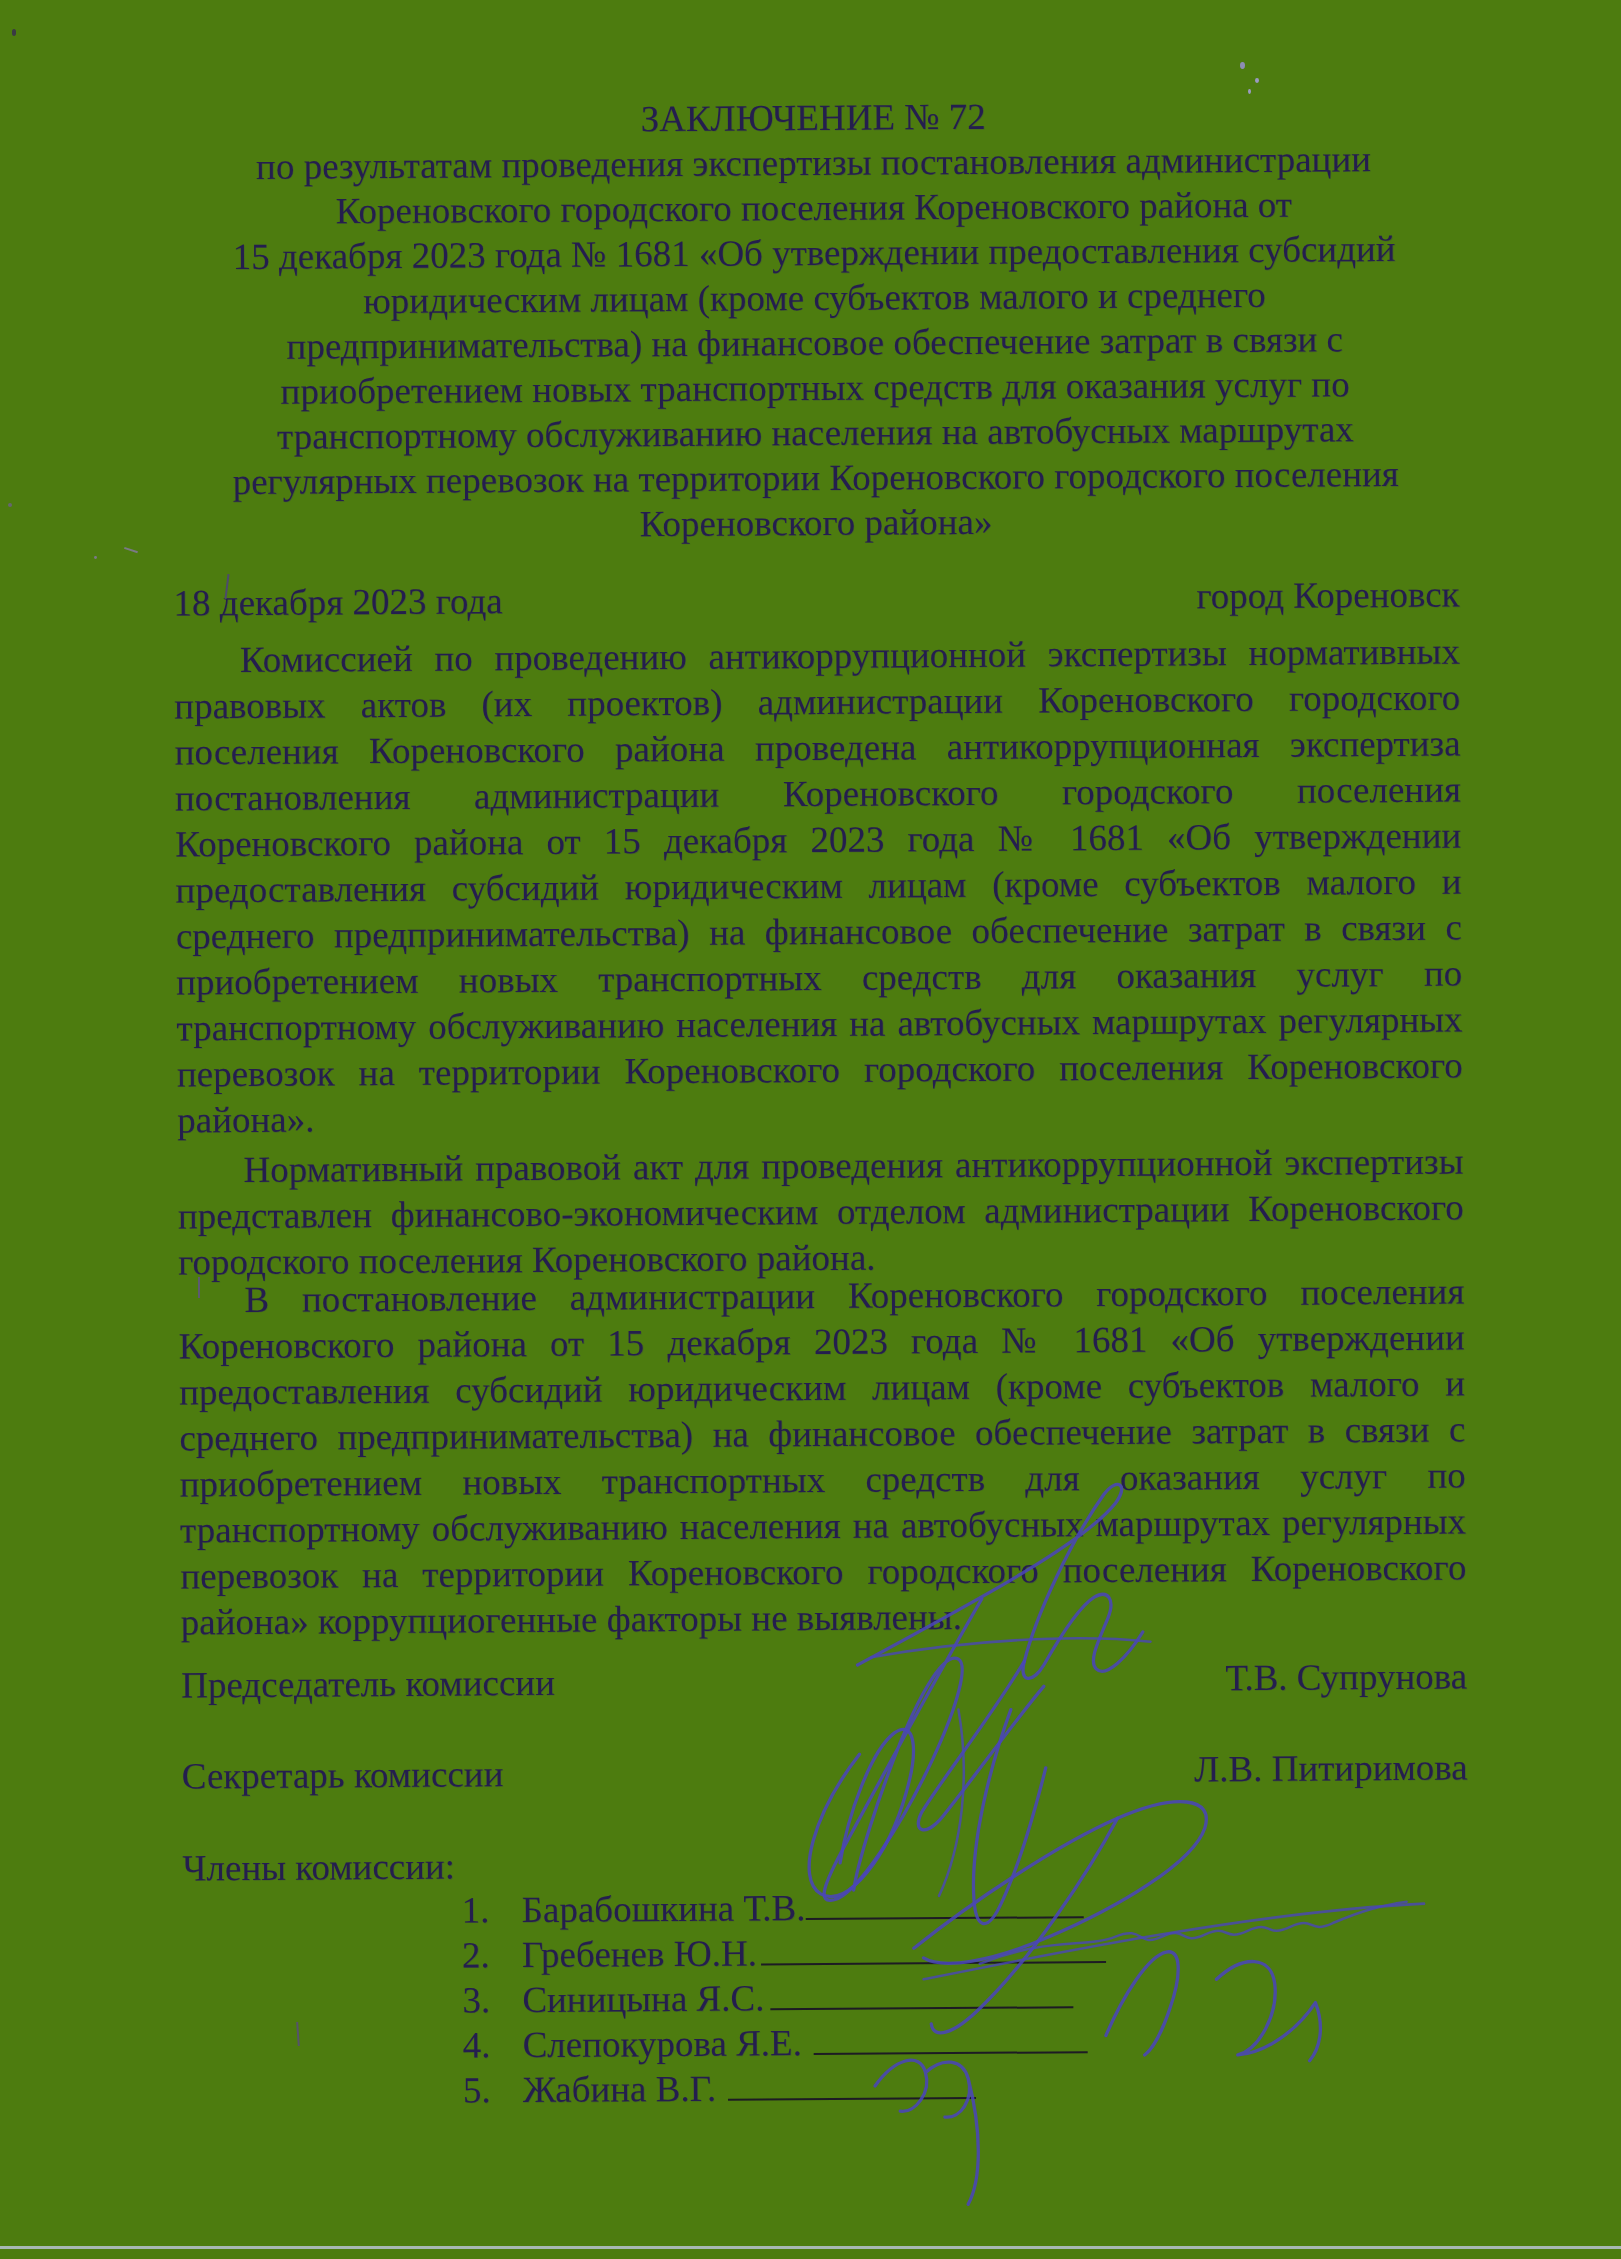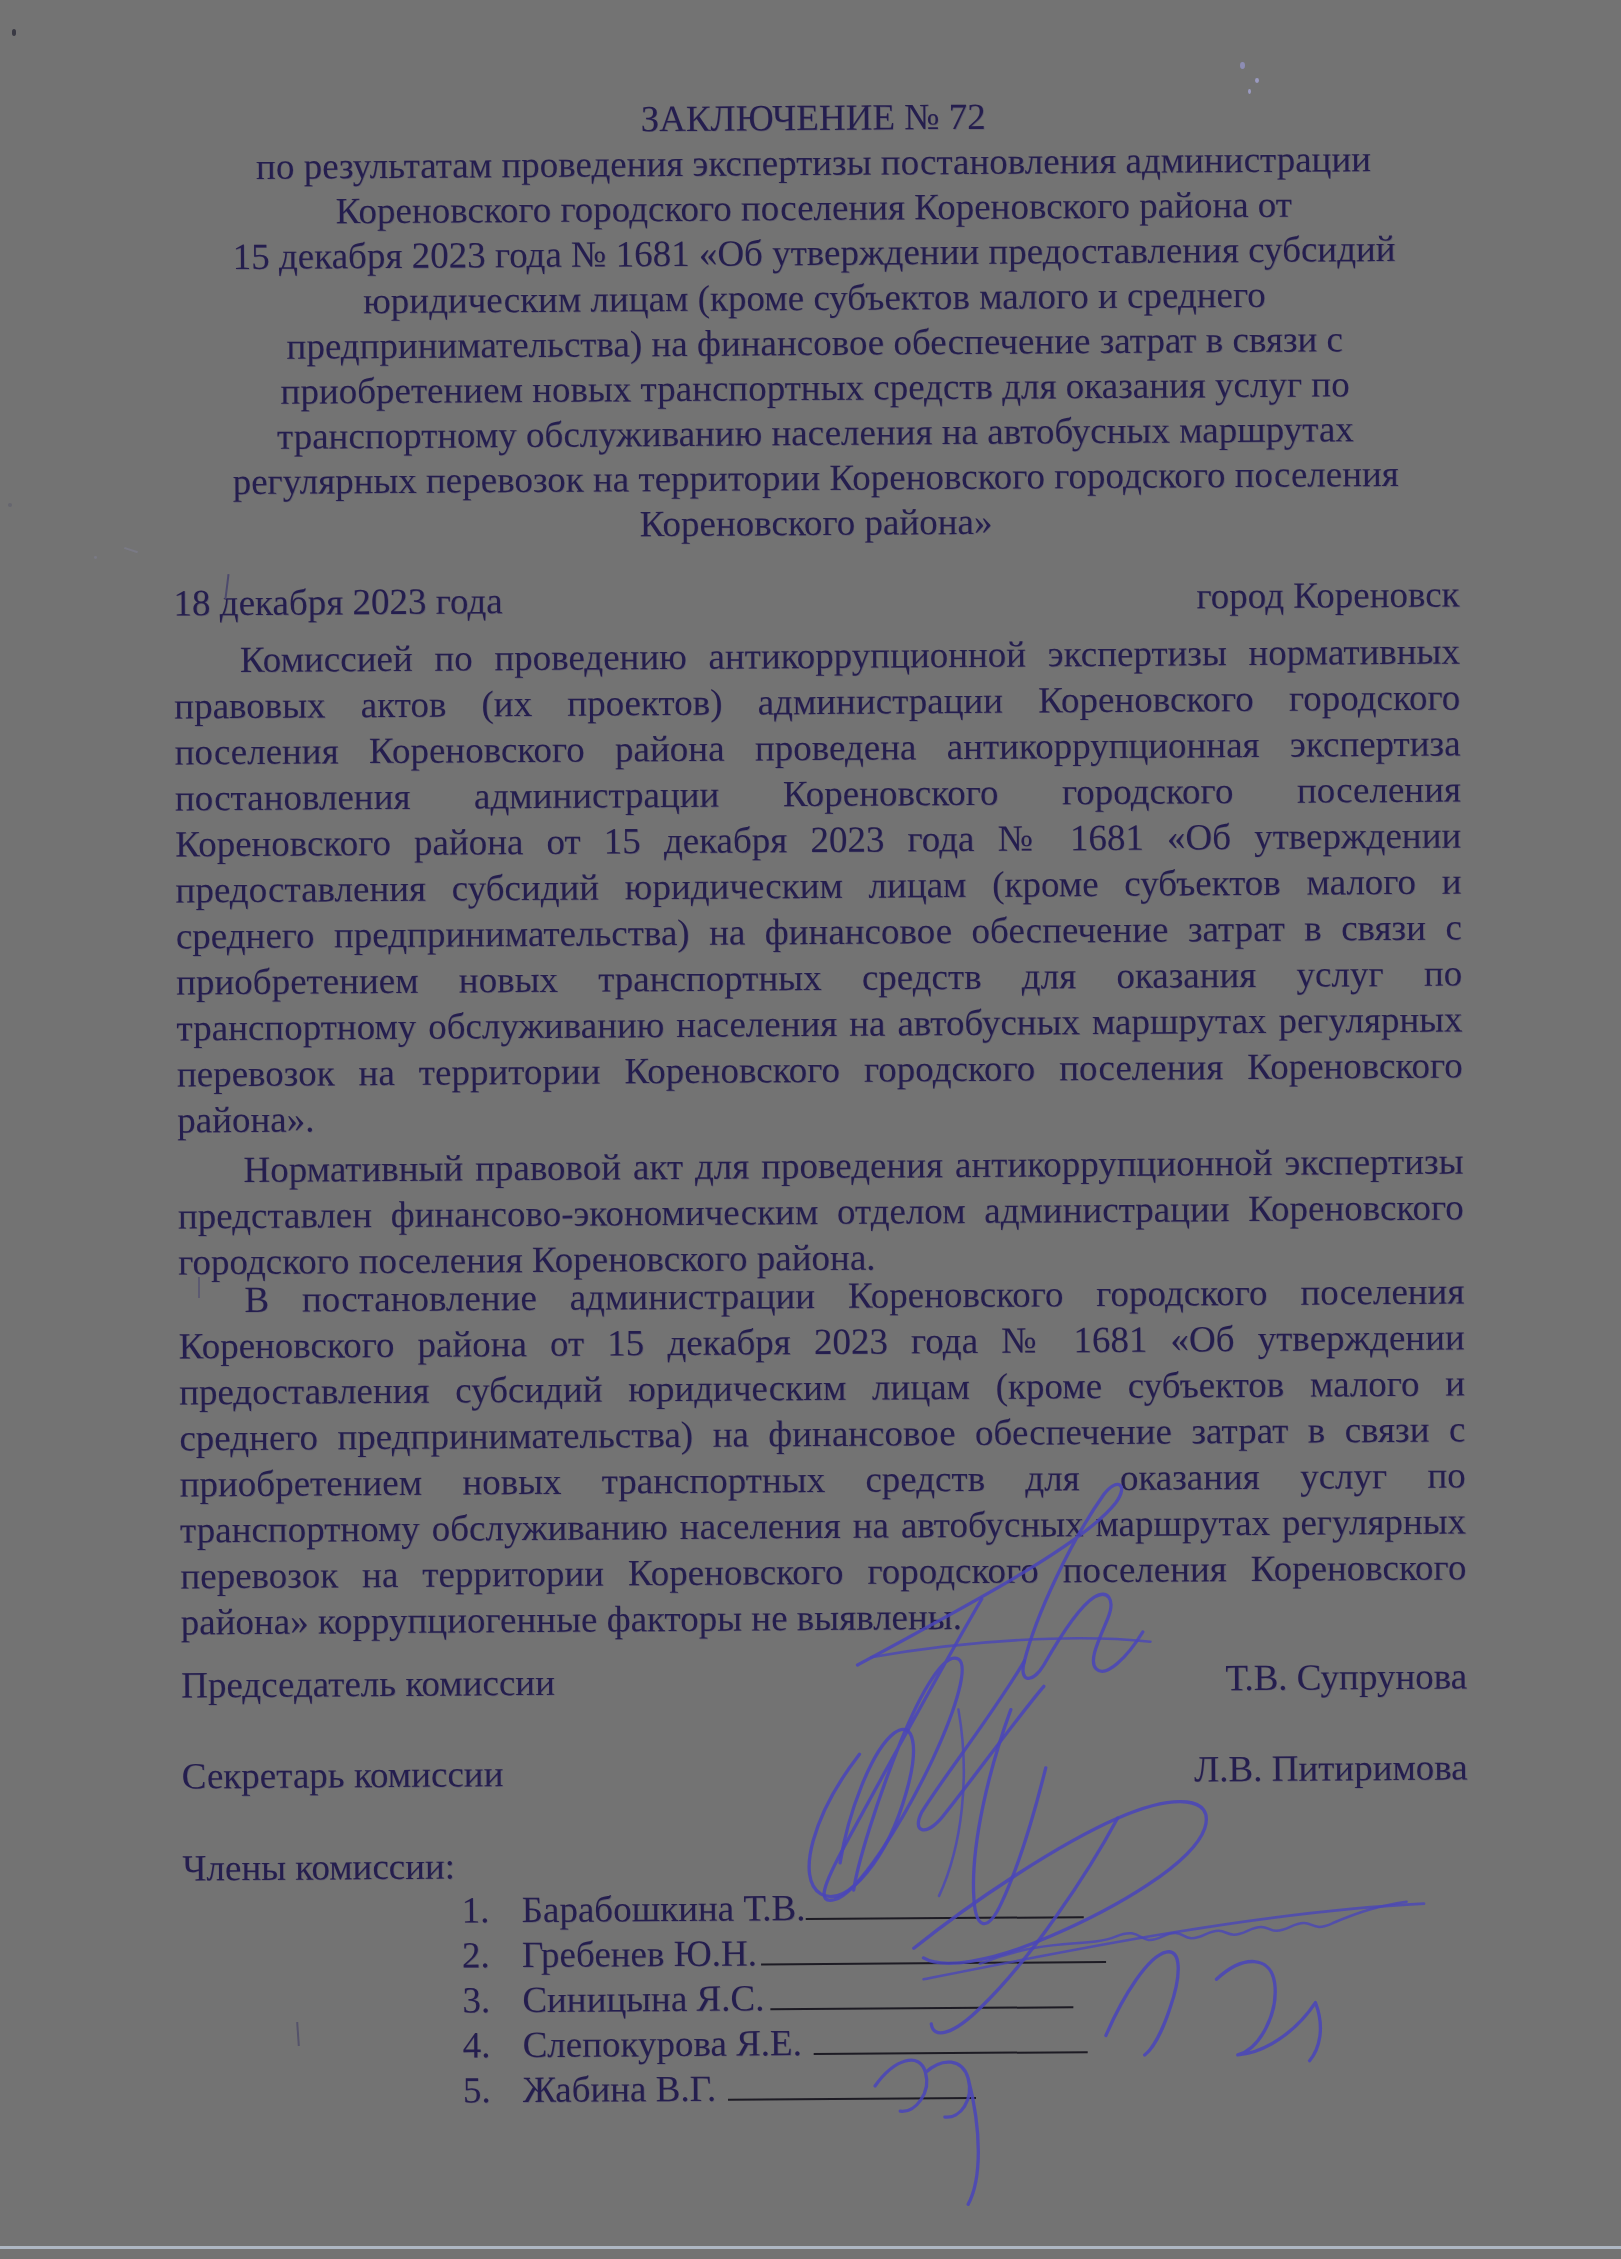--- a/index.html
+++ b/index.html
@@ -1,19 +1,19 @@
 <!DOCTYPE html>
 <html lang="ru"><head>
 <meta charset="utf-8">
 <style>
   html,body{margin:0;padding:0;background:#e8e8e8;}
   .page{
     position:relative;
     width:1621px;height:2259px;
-    background:#737373;
+    background:#4d7c0f;
     overflow:hidden;
     font-family:"Liberation Serif","DejaVu Serif",serif;
     color:#241e4e;
   }
   .content{
     position:absolute;left:170px;top:95px;width:1286px;height:2086px;
     transform:rotate(-0.4deg);
     transform-origin:50% 0;
     font-size:37px;
     text-shadow:0.6px 0.6px 0 rgba(48,40,100,0.28), -0.4px 0 0 rgba(120,70,90,0.12);

